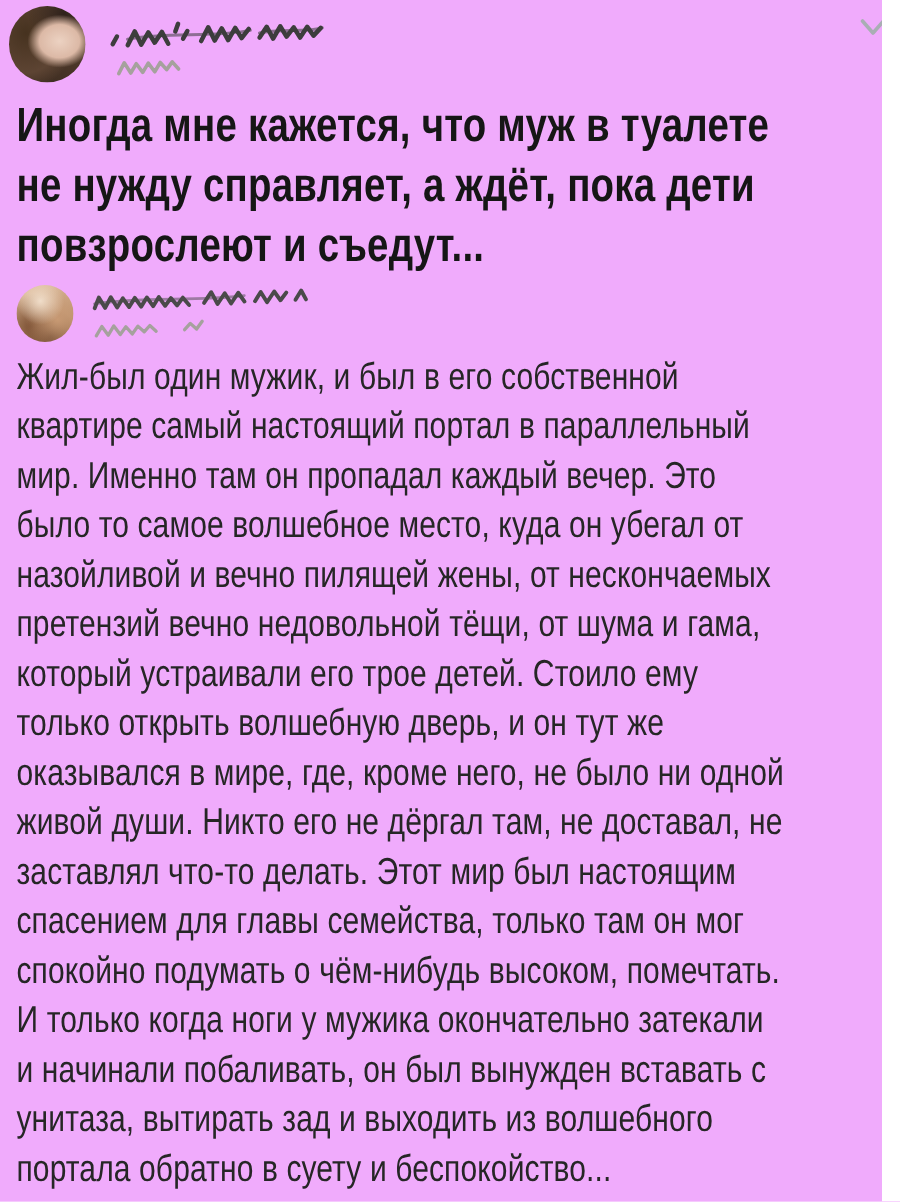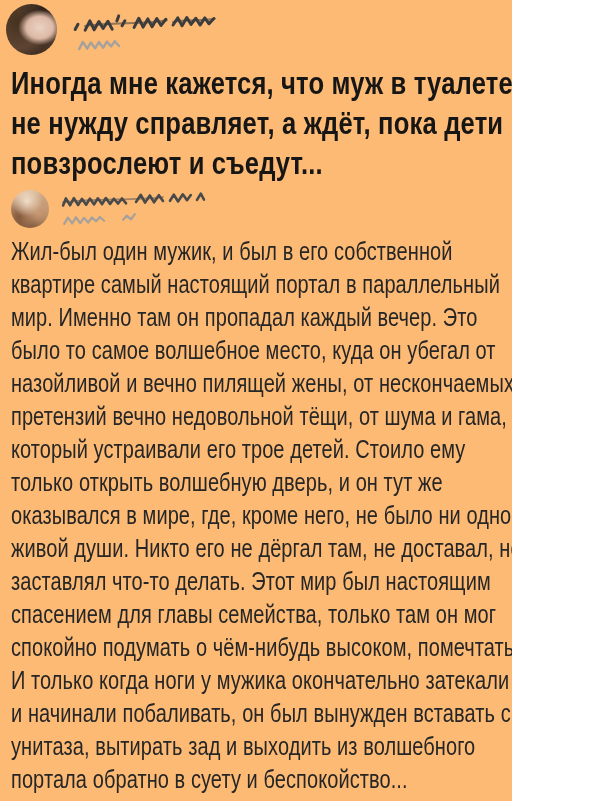--- a/index.html
+++ b/index.html
@@ -2,23 +2,23 @@
 <html><head>
 <meta charset="utf-8">
 <style>
   html, body { margin: 0; padding: 0; }
   body {
     font-family: "Liberation Sans", sans-serif;
     background: #ffffff;
   }
   .canvas {
     position: relative;
-    width: 512px;
+    width: 588px;
     height: 801px;
-    background: #fdba74;
+    background: #f0abfc;
     overflow: hidden;
   }
   
   .avatar {
     position: absolute;
     border-radius: 50%;
     overflow: hidden;
   }
   .avatar-author {
     left: 6px; top: 4px;

